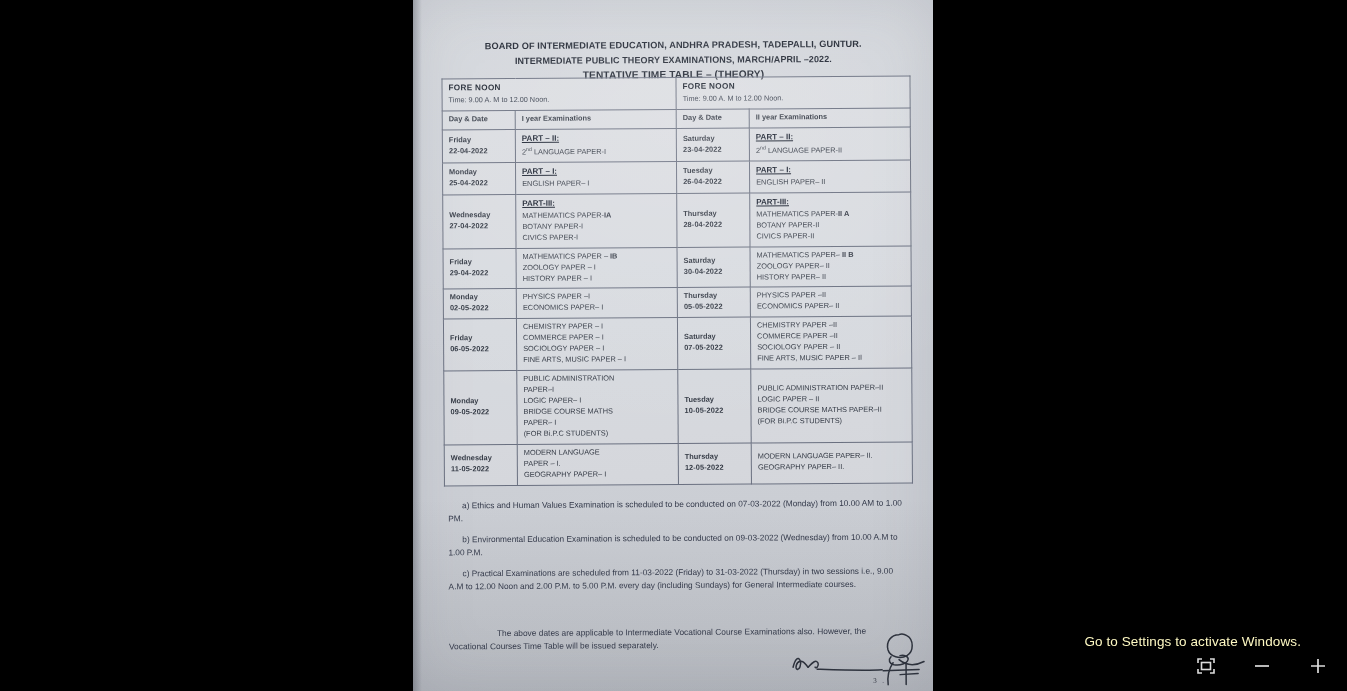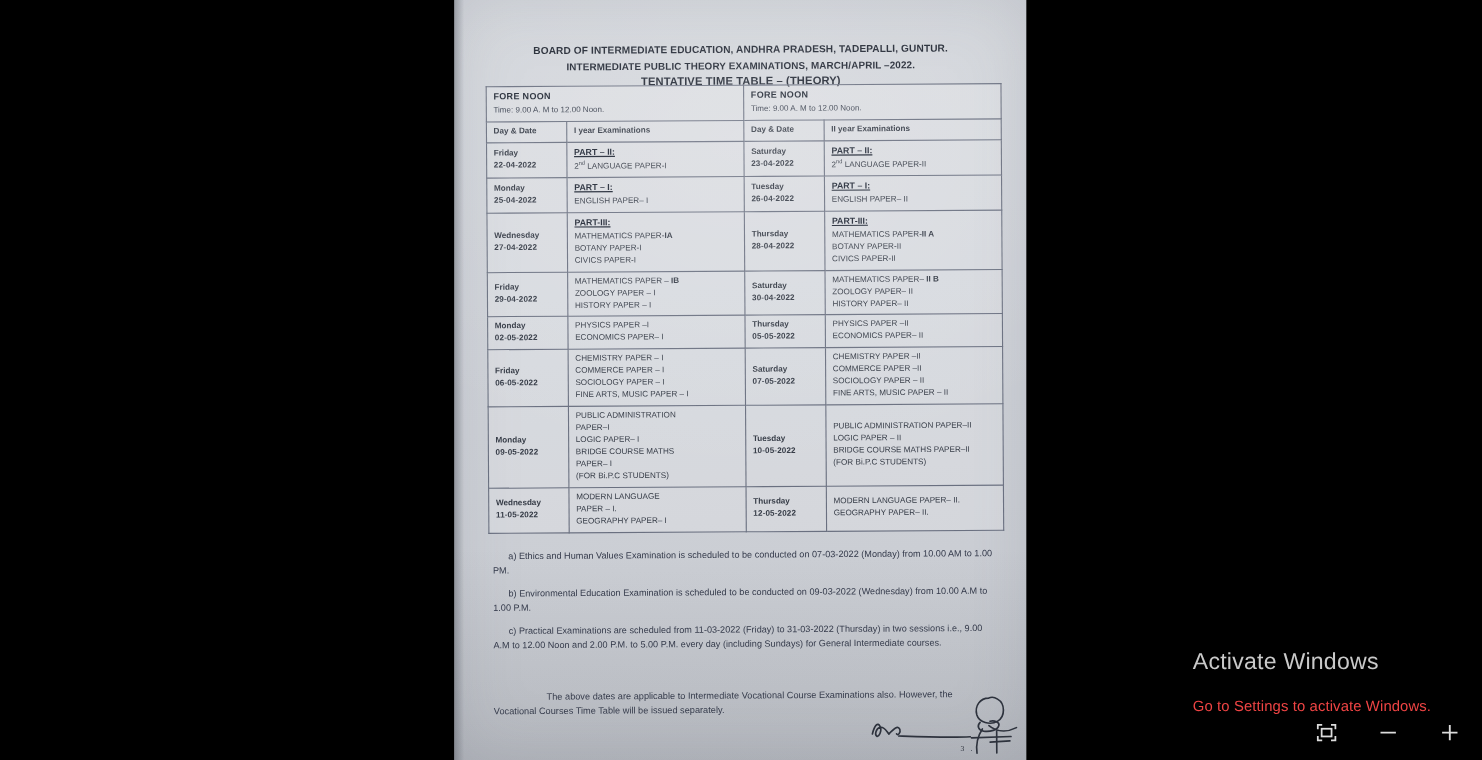--- a/index.html
+++ b/index.html
@@ -169,21 +169,21 @@
     user-select: none;
   }
   #wm-title {
     font-size: 21px;
     color: #c9c9c9;
     font-weight: normal;
     letter-spacing: .2px;
   }
   #wm-sub {
     font-size: 13.5px;
-    color: #ef4444;
+    color: #fef9c3;
     margin-top: 20px;
     letter-spacing: .1px;
   }
 
   
   #controls {
     position: absolute;
     right: 14px;
     bottom: 10px;
     display: flex;
@@ -429,21 +429,20 @@
         <g fill="#2a2f3a" font-family="'Liberation Serif', serif" font-size="7">
           <text x="86" y="54">3</text>
           <text x="95" y="54">.</text>
         </g>
       </svg>
 
     </div>
   </div>
 
   <div id="watermark">
-    <div id="wm-title">Activate Windows</div>
     <div id="wm-sub">Go to Settings to activate Windows.</div>
   </div>
 
   <div id="controls">
     <div class="ctrl">
       <svg width="20" height="18" viewBox="0 0 20 18">
         <g fill="none" stroke="#dcdcdc" stroke-width="1.6">
           <path d="M2,6 L2,2 L6,2"></path>
           <path d="M14,2 L18,2 L18,6"></path>
           <path d="M18,12 L18,16 L14,16"></path>

